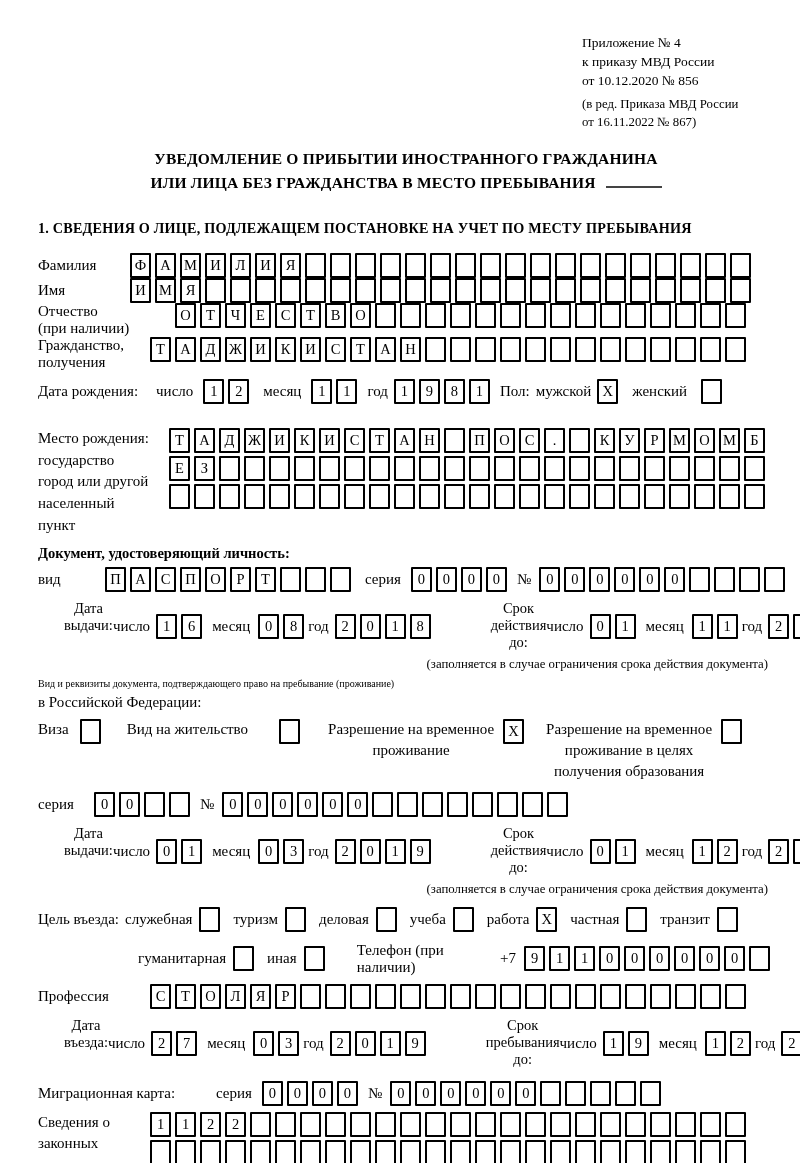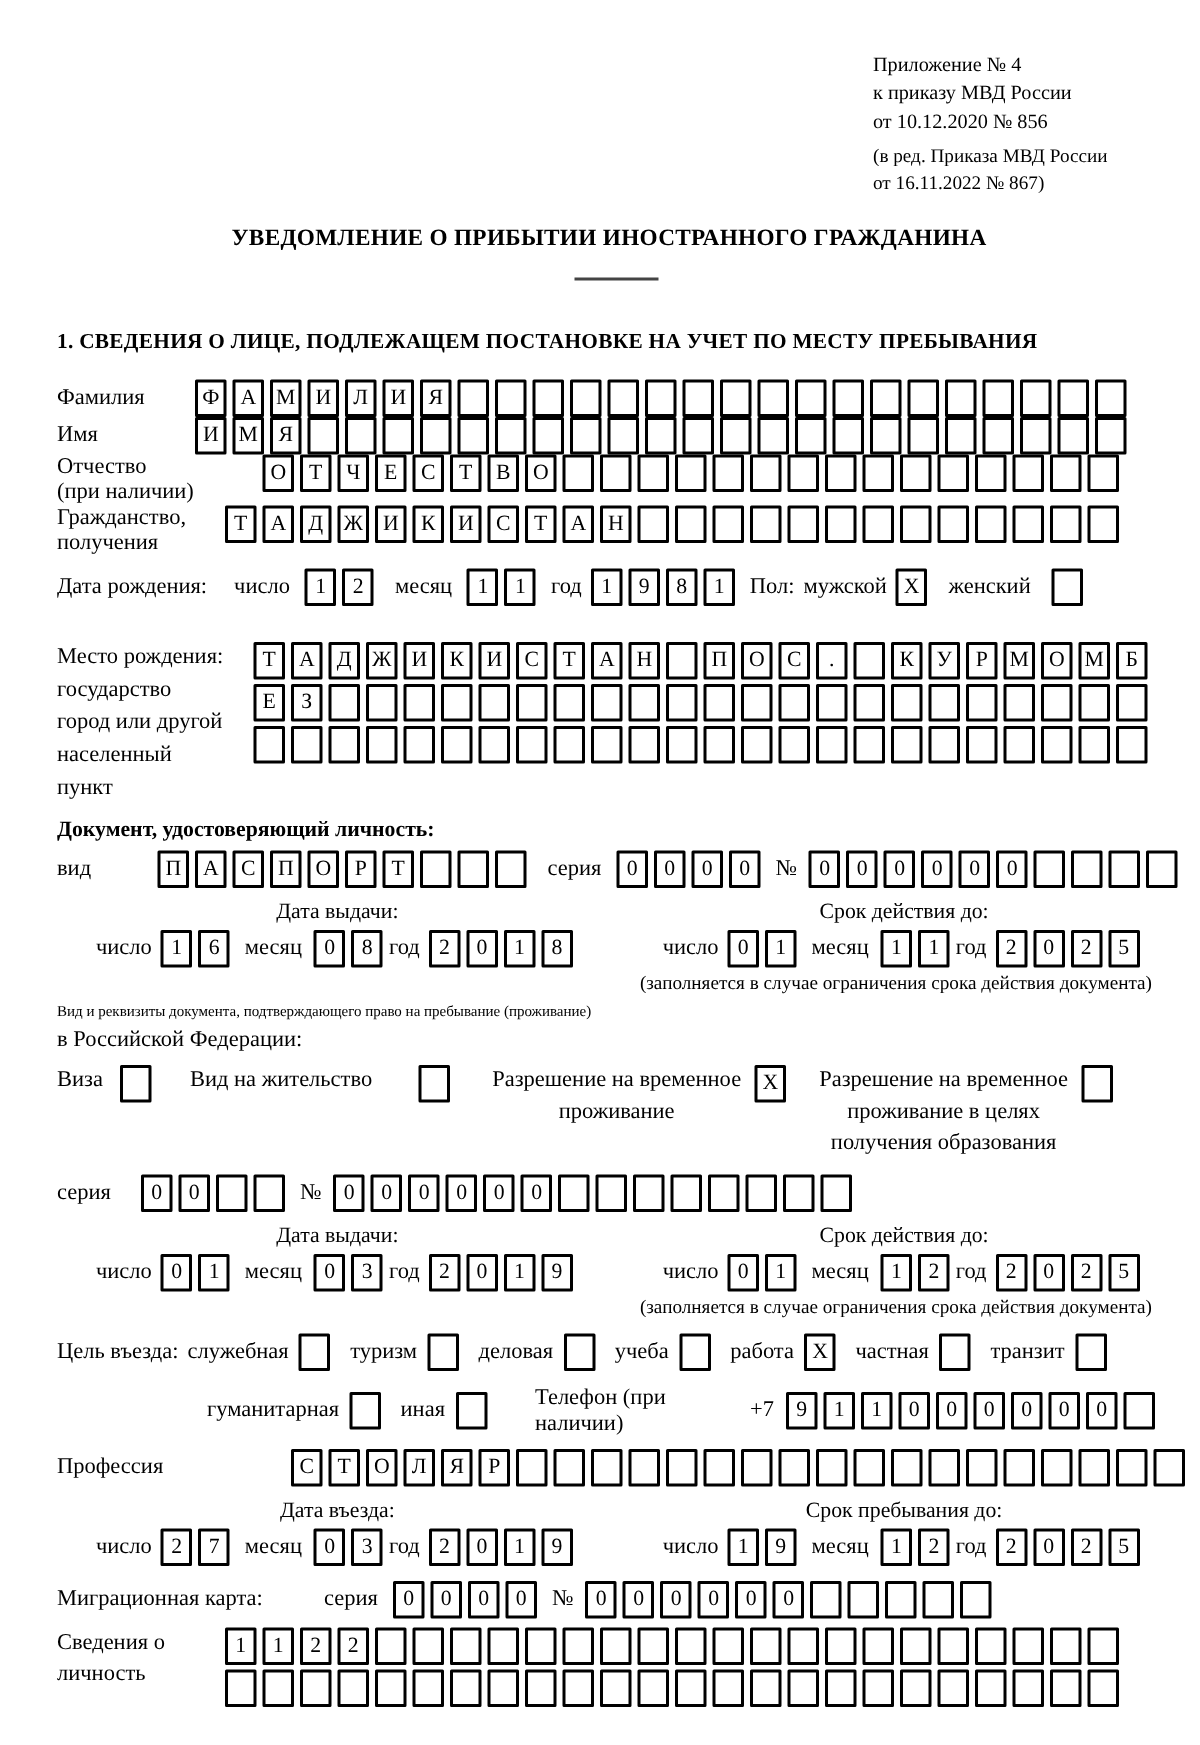--- a/index.html
+++ b/index.html
@@ -27,21 +27,21 @@
         font-size:14.5px;line-height:1;margin-right:4px;box-sizing:border-box;background:#fff;}
   .stack > .cells{display:flex;margin-bottom:3px;}
   .ml6{margin-left:6px;} .ml10{margin-left:10px;} .ml14{margin-left:14px;} .ml18{margin-left:18px;}
   .mr6{margin-right:6px;} .mr8{margin-right:8px;} .mr10{margin-right:10px;}
 
   
   .doc-heading{margin-top:8px;text-align:left;font-weight:bold;font-size:14.5px;}
 
   
   .date-row{display:flex;margin-top:8px;font-size:15px;}
-  .date-group{display:flex;flex-direction:column;}
+  .date-group{display:flex;flex-direction:row;}
   .dg-left{margin-left:26px;}
   .dg-right{margin-left:56px;}
   .date-heading{text-align:center;font-size:14.5px;margin-bottom:3px;}
   .date-line{display:flex;align-items:center;}
   .date-note{text-align:right;font-size:12.8px;margin:3px 6px 0 0;}
 
   
   .perm-row{display:flex;align-items:flex-start;margin-top:8px;font-size:15px;}
   .perm-group{display:flex;align-items:flex-start;}
   .perm-label{text-align:center;line-height:1.4;}
@@ -66,21 +66,21 @@
     <div>от 10.12.2020 № 856</div>
   </div>
   <div class="edition">
     <div>(в ред. Приказа МВД России</div>
     <div>от 16.11.2022 № 867)</div>
   </div>
 
   <div class="title">
     <div>УВЕДОМЛЕНИЕ О ПРИБЫТИИ ИНОСТРАННОГО ГРАЖДАНИНА</div>
     <div>
-      <span class="blank-line"></span>
+      <span>ИЛИ ЛИЦА БЕЗ ГРАЖДАНСТВА В МЕСТО ПРЕБЫВАНИЯ</span><span class="blank-line"></span>
     </div>
   </div>
 
   <div class="section-heading">1. СВЕДЕНИЯ О ЛИЦЕ, ПОДЛЕЖАЩЕМ ПОСТАНОВКЕ НА УЧЕТ ПО МЕСТУ ПРЕБЫВАНИЯ</div>
 
   <div class="row" style="margin-top:16px;">
     <span class="lbl w92">Фамилия</span>
     <span class="cells">
         <span class="cell">Ф</span>
         <span class="cell">А</span>
@@ -590,21 +590,21 @@
         <span class="cell">0</span>
         <span class="cell">0</span>
         <span class="cell">0</span>
         <span class="cell">0</span>
         <span class="cell">0</span>
         <span class="cell">0</span>
         <span class="cell"></span>
       </span>
   </div>
 
-  <div class="row" style="margin-top:8px;gap:44px;">
+  <div class="row" style="margin-top:8px;">
     <span class="lbl w112">Профессия</span>
     <span class="cells">
         <span class="cell">С</span>
         <span class="cell">Т</span>
         <span class="cell">О</span>
         <span class="cell">Л</span>
         <span class="cell">Я</span>
         <span class="cell">Р</span>
         <span class="cell"></span>
         <span class="cell"></span>
@@ -695,21 +695,21 @@
         <span class="cell"></span>
         <span class="cell"></span>
         <span class="cell"></span>
         <span class="cell"></span>
       </span>
   </div>
 
   <div class="row top reps">
     <span class="lbl-col lbl">
       <span>Сведения о</span><br>
-      <span>личность</span><br>
+      <span>законных</span><br>
       <br>
       <br>
       <br>
       
     </span>
     <span>
       <span class="stack">
         <span class="cells">
             <span class="cell">1</span>
             <span class="cell">1</span>

